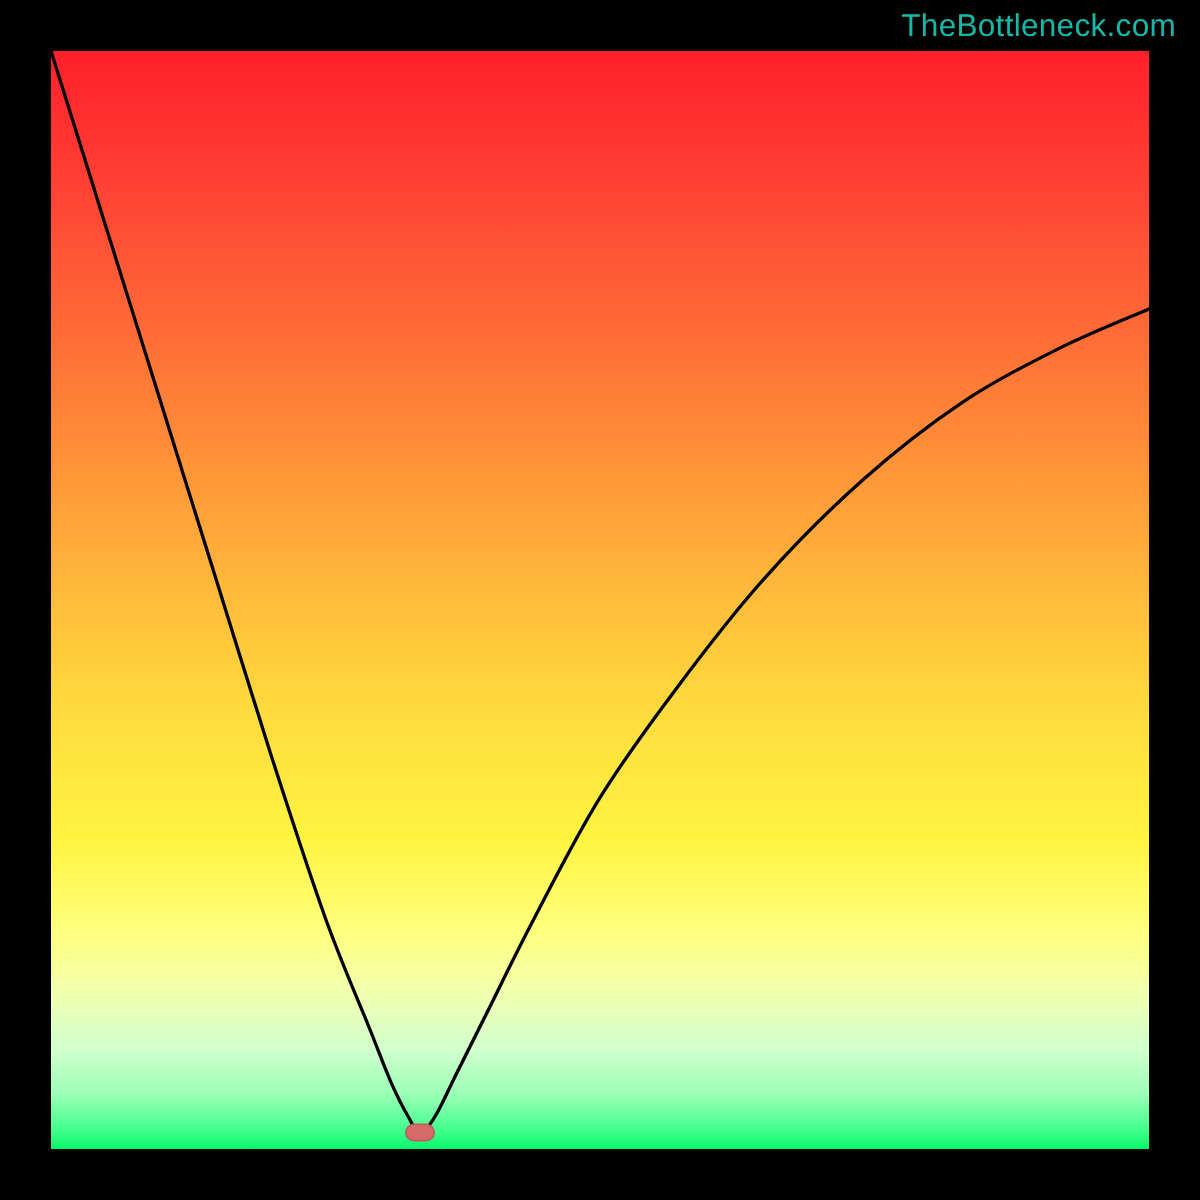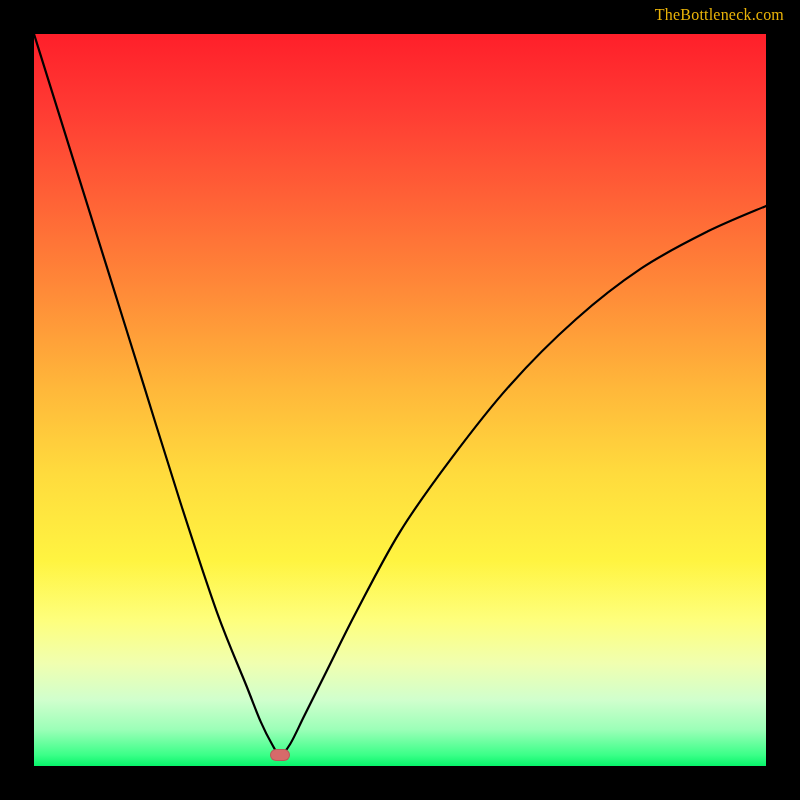--- a/index.html
+++ b/index.html
@@ -44,25 +44,24 @@
       #d0ffcd 91%,
       #9cffb8 95%,
       #3bff88 98.5%,
       #07f46a 100%
     );
   }
   .watermark {
     position: absolute;
     top: 6px;
     right: 16px;
-    color: #eab308;
-    font-size: 16px;
+    color: #14b8a6;
+    font-size: 21px;
     letter-spacing: 0.2px;
     user-select: none;
-    font-family: Liberation Serif, serif;
   }
   .curve-svg {
     position: absolute;
     inset: 0;
   }
   .marker {
     position: absolute;
     width: 20px;
     height: 12px;
     border-radius: 6px;

